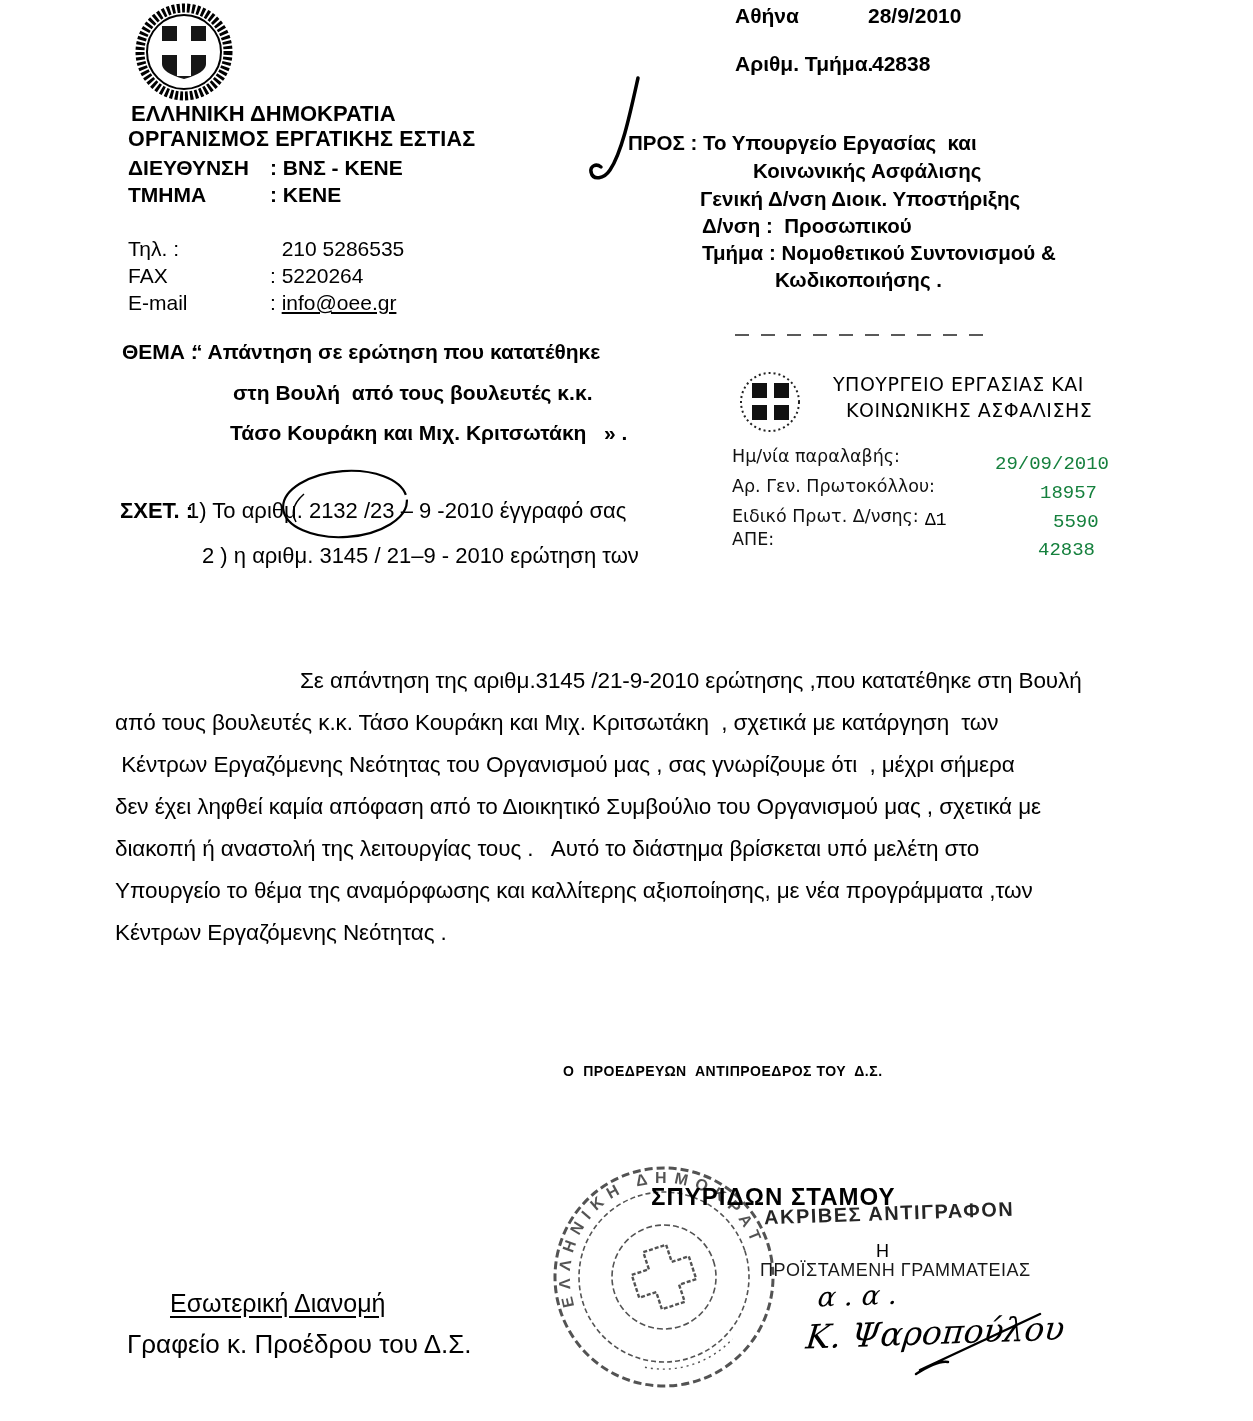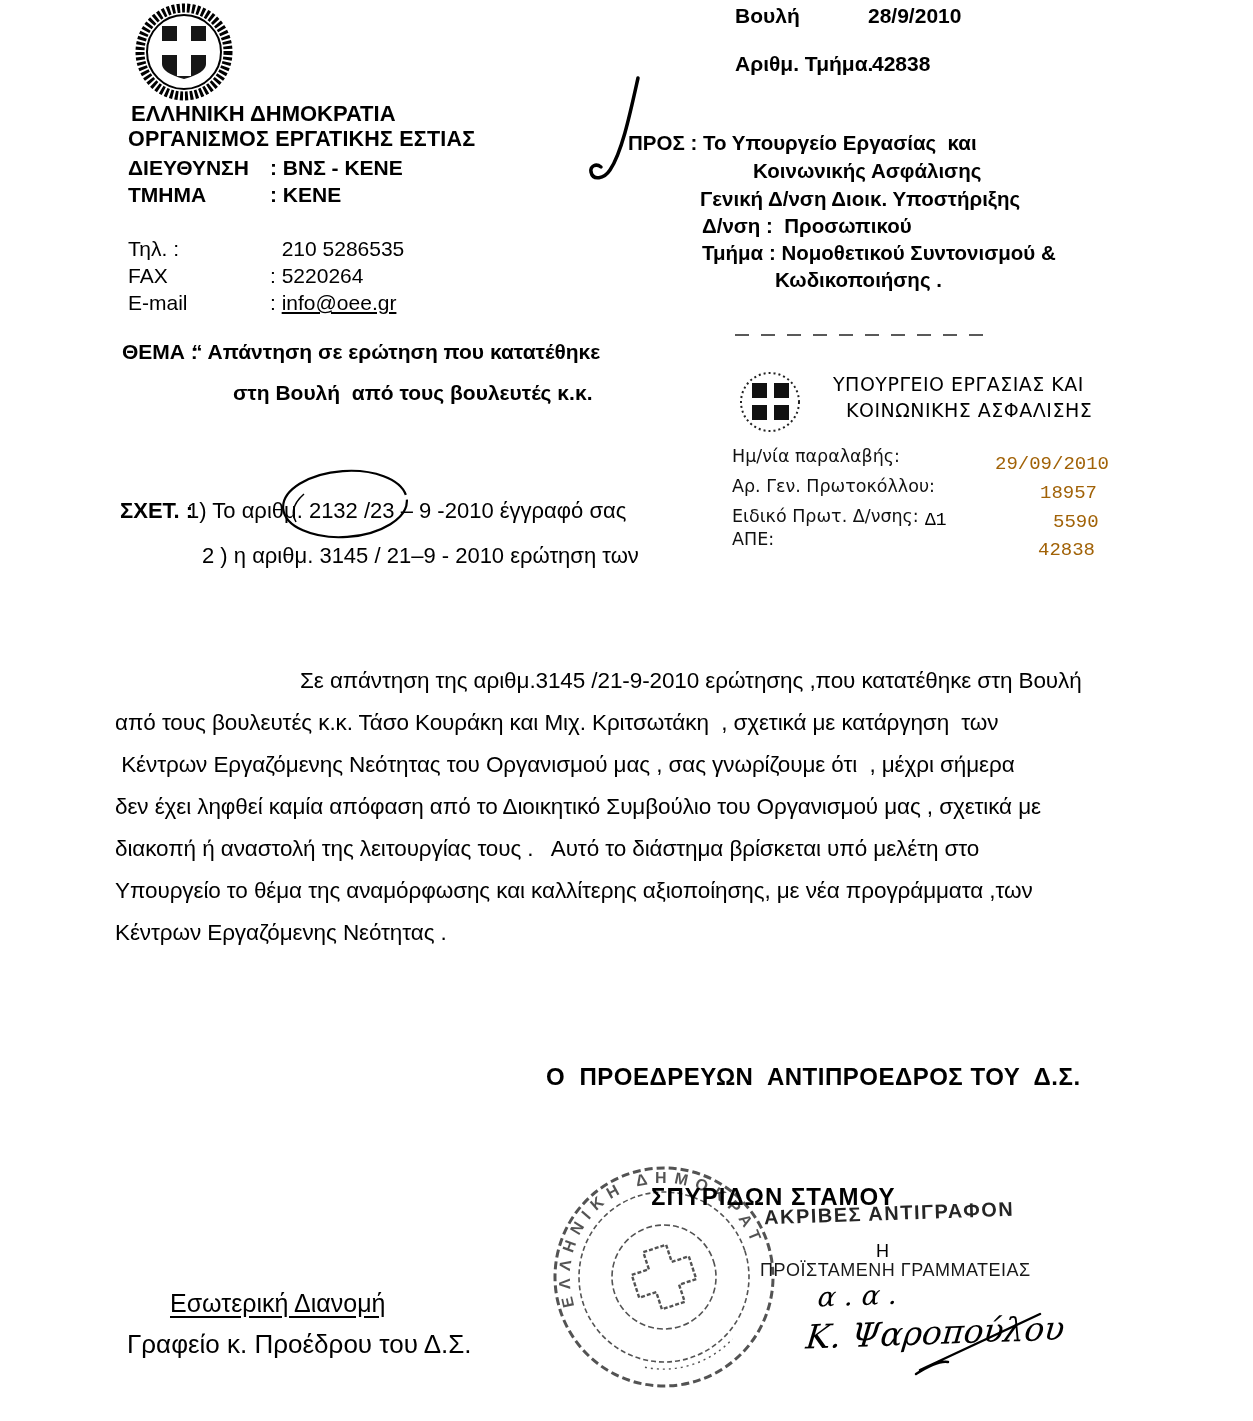--- a/index.html
+++ b/index.html
@@ -42,31 +42,31 @@
   .ref2{left:202px;top:543px;font-size:22px;}
   .ref3{left:235px;top:585px;font-size:22px;}
   
   .dash{position:absolute;left:735px;top:334px;width:258px;height:2px;opacity:.75;
         background:repeating-linear-gradient(90deg,#222 0 14px,transparent 14px 26px);}
   .min1{left:833px;top:374px;font-size:19px;font-family:"DejaVu Sans",sans-serif;letter-spacing:.5px;}
   .min2{left:846px;top:400px;font-size:19px;font-family:"DejaVu Sans",sans-serif;letter-spacing:.5px;}
   .sr{font-family:"DejaVu Sans",sans-serif;font-size:17.5px;color:#111;}
   .sr1{left:732px;top:446px;} .sr2{left:732px;top:476px;}
   .sr3{left:732px;top:506px;} .sr4{left:732px;top:529px;}
-  .sv{font-family:"Liberation Mono",monospace;font-size:19px;color:#a16207;}
+  .sv{font-family:"Liberation Mono",monospace;font-size:19px;color:#15803d;}
   .sc{left:925px;top:510px;font-family:"Liberation Mono",monospace;font-size:18px;}
   .sv1{left:995px;top:454px;} .sv2{left:1040px;top:483px;}
   .sv3{left:1053px;top:512px;} .sv4{left:1038px;top:540px;}
   
   .bl{font-size:22.5px;letter-spacing:-.1px;}
   .bl1{left:300px;top:668px;} .bl2{left:115px;top:710px;} .bl3{left:115px;top:752px;}
   .bl4{left:115px;top:794px;} .bl5{left:115px;top:836px;} .bl6{left:115px;top:878px;}
   .bl7{left:115px;top:920px;}
   
-  .role{left:546px;top:1063px;font-size:24px;letter-spacing:.5px;}
+  .role{left:563px;top:1063px;font-size:14px;letter-spacing:.5px;}
   .sname{left:651px;top:1183px;font-size:24px;letter-spacing:1px;}
   .cert{left:764px;top:1202px;font-size:20px;letter-spacing:1.5px;transform:rotate(-2deg);opacity:.85;}
   .eta{left:876px;top:1241px;font-size:18px;}
   .cpos{left:760px;top:1260px;font-size:18px;letter-spacing:.5px;opacity:.9;}
   .hand{font-family:"DejaVu Serif",serif;font-style:italic;transform:rotate(-2deg) skewX(-8deg);}
   .pp{left:818px;top:1280px;font-size:27px;}
   .hsig{left:806px;top:1314px;font-size:33px;}
   
   .dist-t{left:170px;top:1289px;font-size:25px;text-decoration:underline;text-underline-offset:4px;}
   .dist-l{left:127px;top:1330px;font-size:26px;}
@@ -91,36 +91,37 @@
   <div class="t lh-row row0"><span class="lbl">ΔΙΕΥΘΥΝΣΗ</span><span>: ΒΝΣ - ΚΕΝΕ</span></div>
   <div class="t lh-row row1"><span class="lbl">ΤΜΗΜΑ</span><span>: ΚΕΝΕ</span></div>
   <div class="t lh-row row3"><span class="lbl">Τηλ. :</span><span>  210 5286535</span></div>
   <div class="t lh-row row4"><span class="lbl">FAX</span><span>: 5220264</span></div>
   <div class="t lh-email"><span class="lbl">E-mail</span><span>: </span><span class="addr">info@oee.gr</span></div>
 
   <svg class="abs" style="left:584px;top:72px;" width="62" height="120" viewBox="0 0 62 120">
     <path d="M54 6 C 46 42, 38 80, 26 98 C 20 107, 9 109, 7 100 C 6 94, 12 91, 17 95" stroke="#000" stroke-width="3.5" fill="none" stroke-linecap="round"></path>
   </svg>
 
-  <div class="t b city">Βουλή</div>
+  <div class="t b city">Αθήνα</div>
   <div class="t b date">28/9/2010</div>
   <div class="t b protl">Αριθμ. Τμήμα.</div>
   <div class="t b protn">42838</div>
 
   <div class="t b to-label">ΠΡΟΣ :</div>
   <div class="t b to1">Το Υπουργείο Εργασίας  και</div>
   <div class="t b to2">Κοινωνικής Ασφάλισης</div>
   <div class="t b to3">Γενική Δ/νση Διοικ. Υποστήριξης</div>
   <div class="t b to4">Δ/νση :  Προσωπικού</div>
   <div class="t b to5">Τμήμα : Νομοθετικού Συντονισμού &amp;</div>
   <div class="t b to6">Κωδικοποιήσης .</div>
 
   <div class="t b subjl">ΘΕΜΑ :</div>
   <div class="t b subj1">“ Απάντηση σε ερώτηση που κατατέθηκε</div>
   <div class="t b subj2">στη Βουλή  από τους βουλευτές κ.κ.</div>
+  <div class="t b subj3">Τάσο Κουράκη και Μιχ. Κριτσωτάκη   » .</div>
 
   <div class="t b refl">ΣΧΕΤ. :</div>
   <div class="t ref1">1) Το αριθμ. 2132 /23 – 9 -2010 έγγραφό σας</div>
   <div class="t ref2">2 ) η αριθμ. 3145 / 21–9 - 2010 ερώτηση των</div>
 
   <svg class="abs" style="left:278px;top:464px;" width="134" height="80" viewBox="0 0 134 80">
     <ellipse cx="67" cy="40" rx="62" ry="33" fill="none" stroke="#000" stroke-width="2.2" transform="rotate(-4 67 40)" stroke-dasharray="300 10"></ellipse>
     <path d="M18 58 q-8 -14 8 -28" fill="none" stroke="#000" stroke-width="1.5"></path>
   </svg>
 

